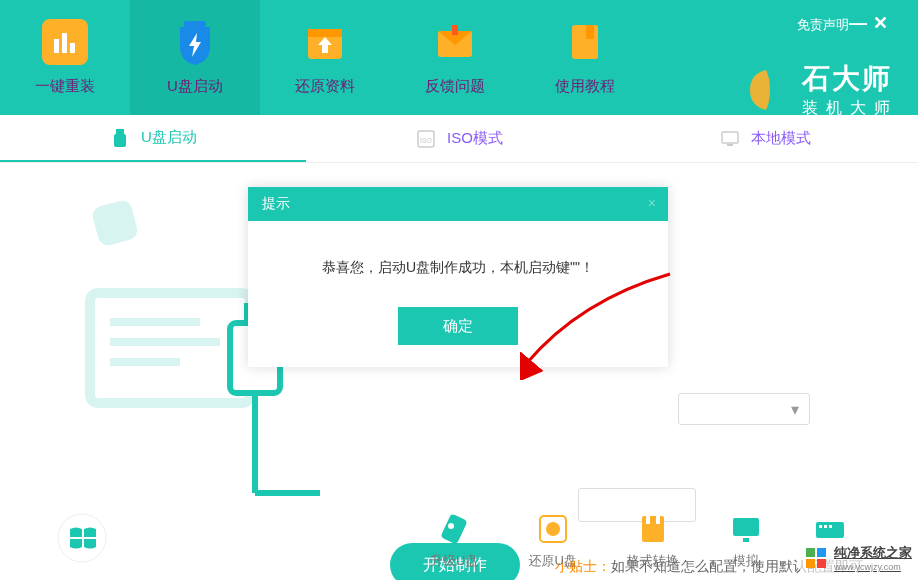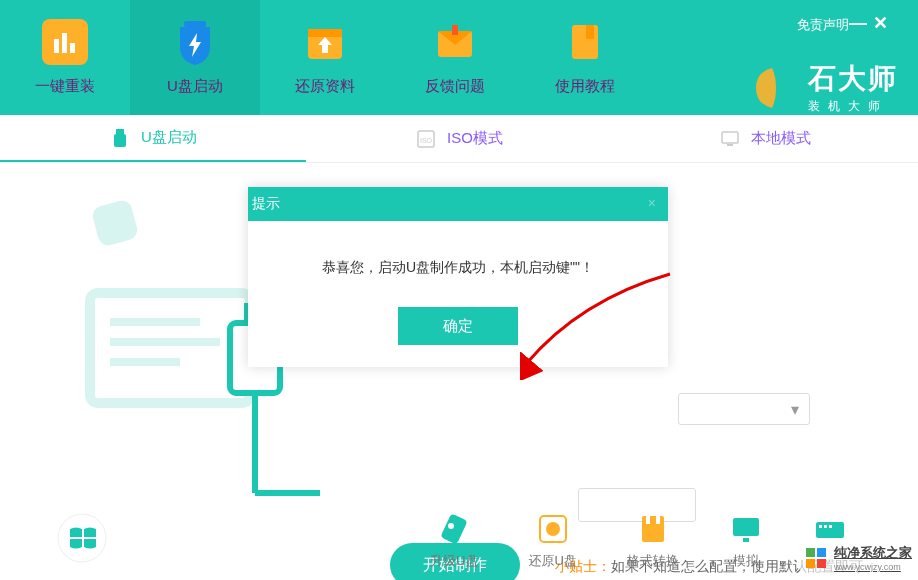--- a/index.html
+++ b/index.html
@@ -11,37 +11,37 @@
 .nav-tab.active { background: #15b8a3; }
 .nav-icon { width: 46px; height: 46px; margin-bottom: 12px; display: flex; align-items: center; justify-content: center; }
 .nav-icon svg { width: 46px; height: 46px; }
 .header-right { position: absolute; right: 24px; top: 0; display: flex; align-items: center; gap: 0; }
 .disclaimer { color: #fff; font-size: 13px; padding: 16px 0 0 0; }
 .win-min, .win-close { color: #fff; font-size: 18px; cursor: pointer; padding: 12px 6px 0 0; font-weight: bold; }
 .logo-wrap { position: absolute; right: 20px; top: 42px; display: flex; align-items: center; gap: 12px; color: #fff; margin-top: 18px; }
 .logo-svg { width: 48px; height: 48px; }
 .logo-text { display: flex; flex-direction: column; }
 .logo-main { font-size: 28px; font-weight: bold; letter-spacing: 2px; }
-.logo-sub { font-size: 12px; letter-spacing: 8px; }
+.logo-sub { font-size: 16px; letter-spacing: 8px; }
 
 .sub-tabs { height: 48px; display: flex; border-bottom: 1px solid #eee; background:#fff;}
 .sub-tab { flex: 1; display: flex; align-items: center; justify-content: center; gap: 10px; font-size: 15px; color: #8b5cf6; cursor: pointer; }
 .sub-tab.active { color: #1bc7b1; border-bottom: 2px solid #1bc7b1; }
 .sub-tab svg { width: 22px; height: 22px; }
 
 .main { position: relative; height: 355px; }
 .illustration { position: absolute; left: 30px; top: 30px; width: 300px; height: 320px; }
 .tip-text { position: absolute; left: 555px; top: 395px; font-size: 14px; color: #666; }
 .tip-label { color: #ff8a00; }
 .start-btn { position: absolute; left: 390px; top: 380px; width: 130px; height: 44px; background: #1bc7b1; color: #fff; border: none; border-radius: 22px; font-size: 16px; cursor: pointer; }
 .dropdown-arrow { position: absolute; left: 678px; top: 230px; width: 132px; height: 32px; border: 1px solid #ddd; border-radius: 3px; display:flex; align-items:center; justify-content:flex-end; padding-right:10px; color:#999;}
 .textbox2 { position: absolute; left: 578px; top: 325px; width: 118px; height: 34px; border: 1px solid #ddd; border-radius: 3px; }
 
 .modal { position: absolute; left: 248px; top: 187px; width: 420px; background: #fff; box-shadow: 0 0 12px rgba(0,0,0,0.15); z-index: 10; }
-.modal-title { height: 34px; background: #1bc7b1; color: #fff; font-size: 14px; display: flex; align-items: center; padding: 0 4px; position: relative; }
+.modal-title { height: 34px; background: #1bc7b1; color: #fff; font-size: 14px; display: flex; align-items: center; padding: 0 14px; position: relative; }
 .modal-close { position: absolute; right: 12px; top: 8px; color: rgba(255,255,255,0.4); font-size: 14px; cursor: pointer; }
 .modal-body { padding: 38px 30px 30px; text-align: center; font-size: 14px; color: #333; }
 .modal-footer { padding: 0 0 22px; text-align: center; }
 .confirm-btn { width: 120px; height: 38px; background: #1bc7b1; color: #fff; border: none; font-size: 15px; cursor: pointer; }
 
 .arrow-svg { position: absolute; left: 520px; top: 270px; z-index: 20; pointer-events: none; }
 
 .bottom-row { position: absolute; bottom: 10px; left: 430px; display: flex; gap: 50px; }
 .bottom-item { display: flex; flex-direction: column; align-items: center; gap: 6px; font-size: 13px; color: #777; cursor: pointer; }
 .bottom-item svg { width: 34px; height: 34px; }

